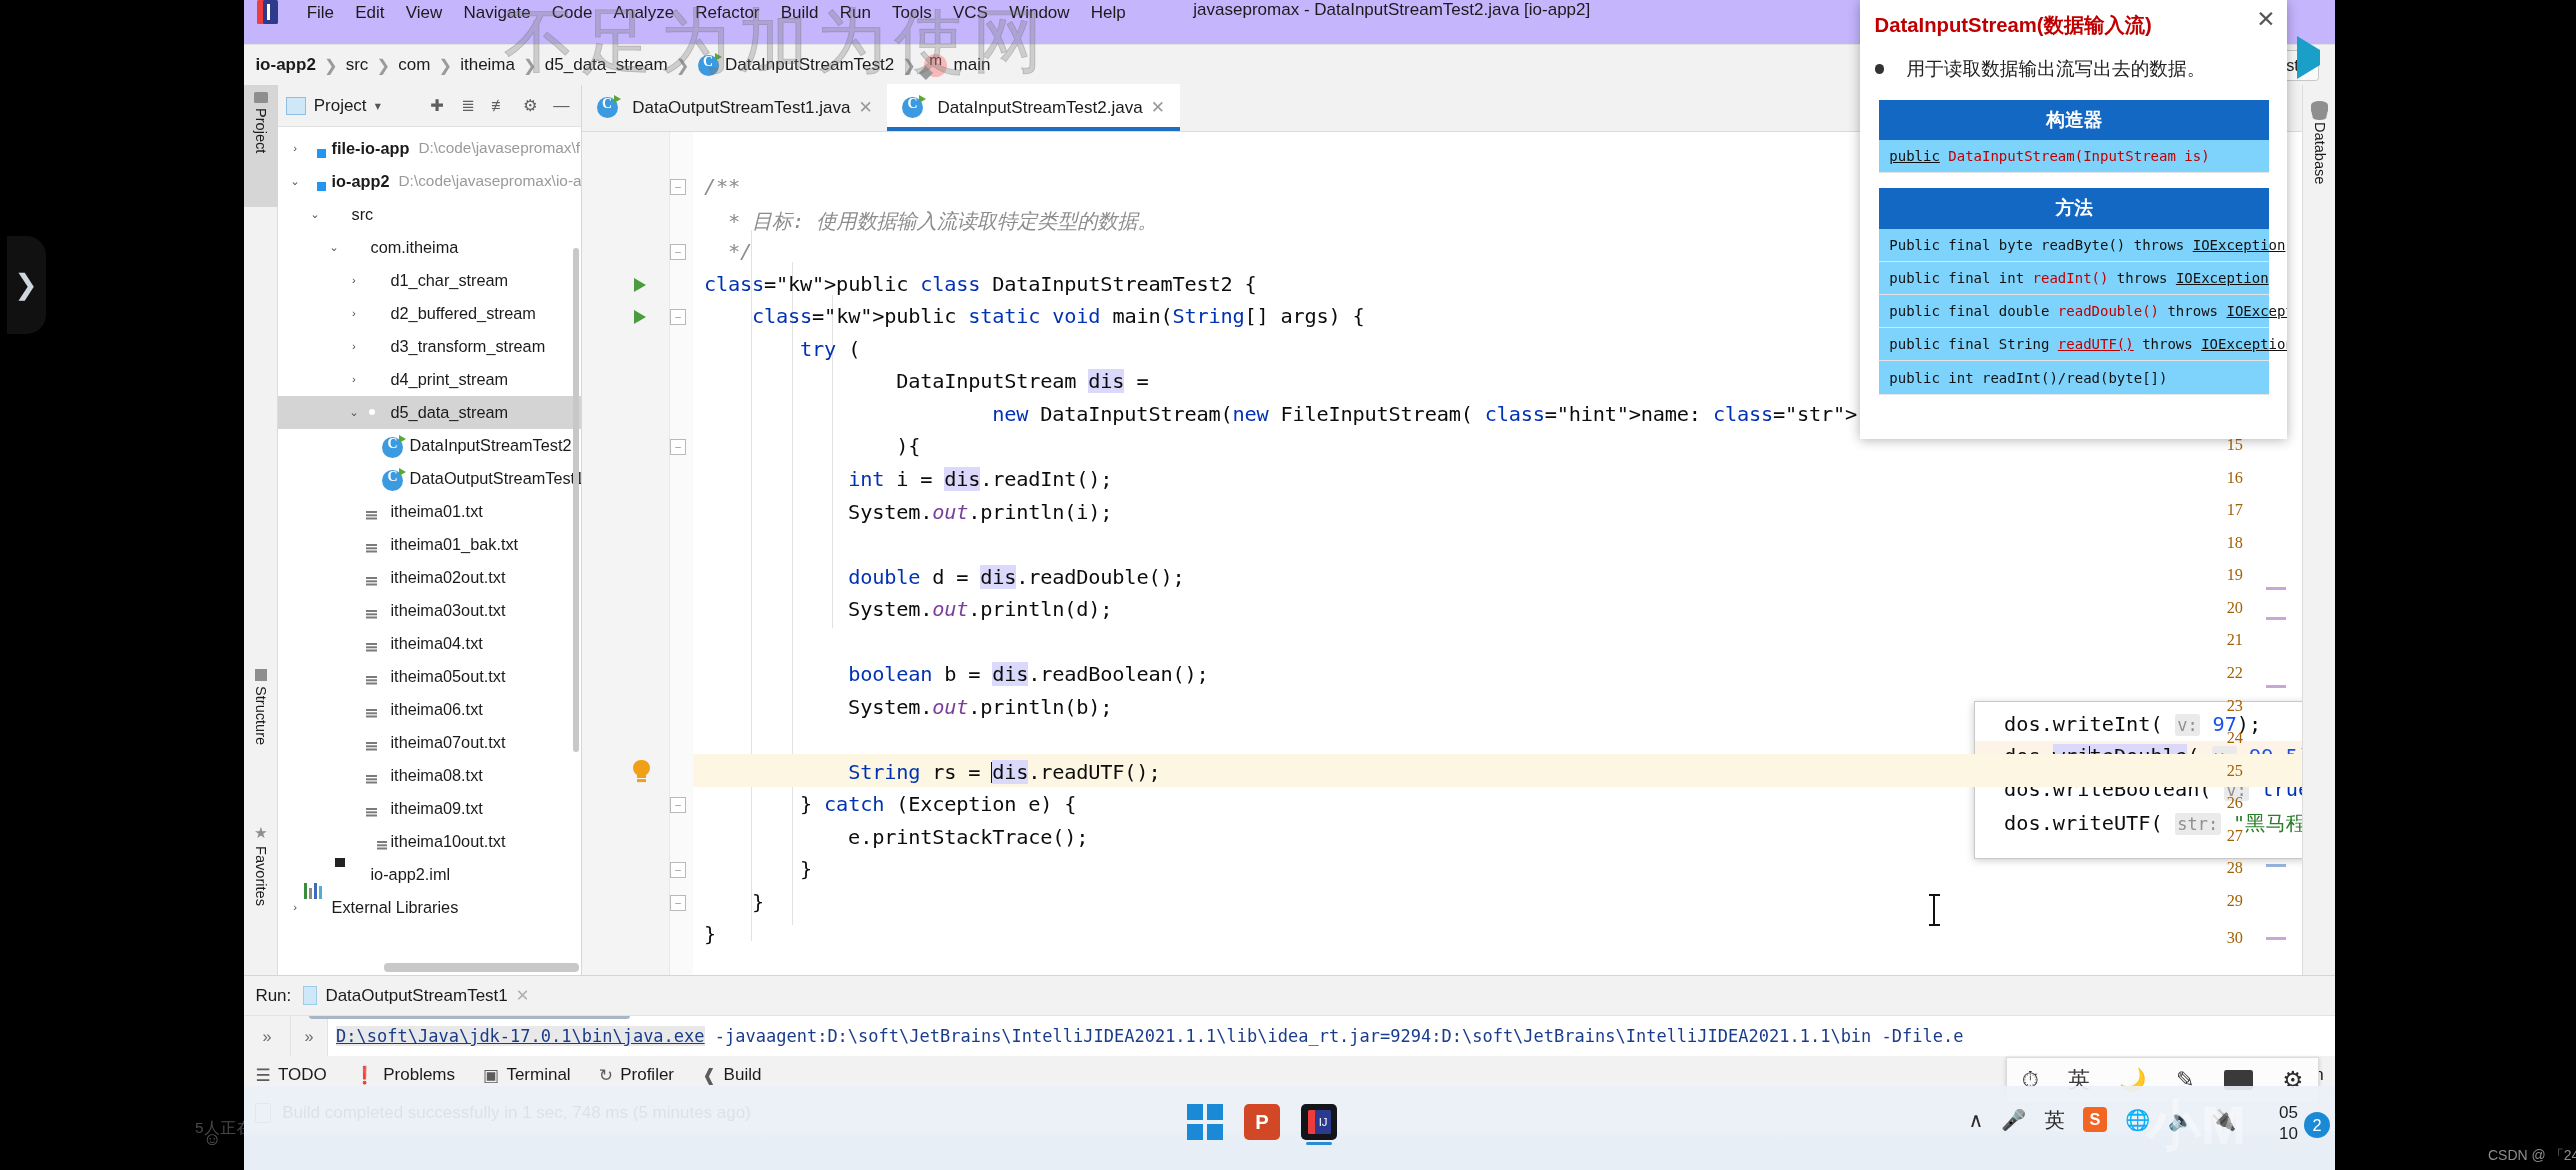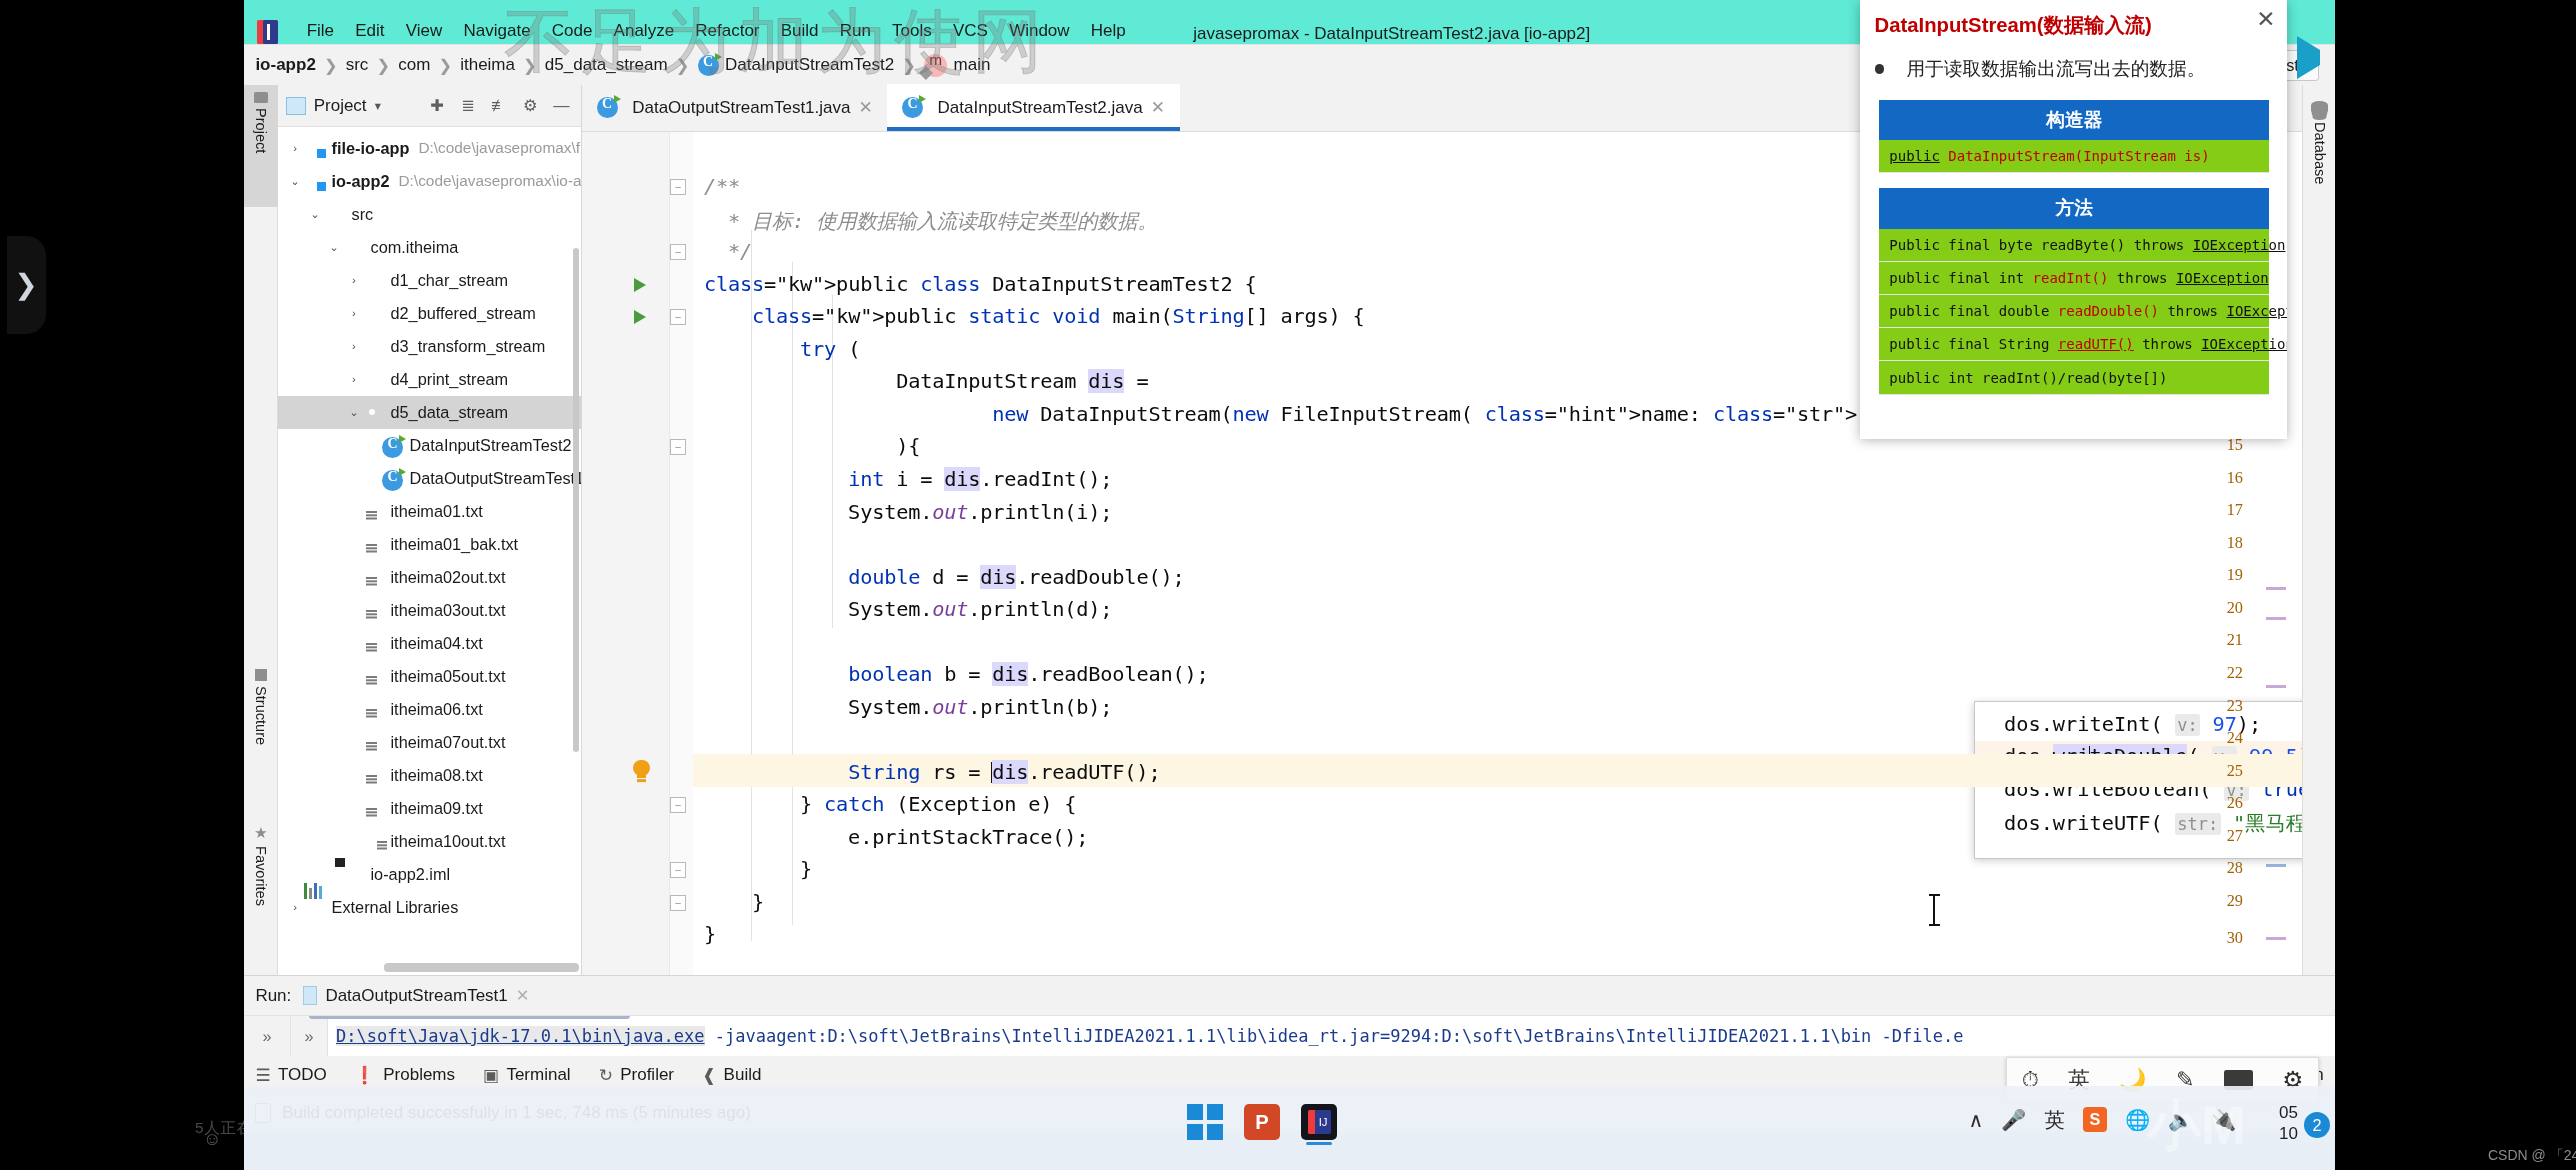--- a/index.html
+++ b/index.html
@@ -38,22 +38,22 @@
 
   
   .ide {
     position:absolute; left:244px; top:0; width:2091px; height:1086px;
     background:#f2f2f2;
     font-size:17px; color:#1b1b1b;
   }
 
   
   .menubar{
-    position:relative; height:44px; background:#5eead4;
-    display:flex; align-items:flex-end; padding-left:11.4px;
+    position:relative; height:44px; background:#c4b5fd;
+    display:flex; align-items:flex-start; padding-left:11.4px;
   }
   .app-icon{
     width:24.4px;height:24.4px;margin-right:16.3px;position:relative;flex:0 0 auto;
   }
   .app-icon .a{position:absolute;left:1.6px;top:0;width:11.4px;height:24.4px;background:#ec3e3e;border-radius:1.6px;}
   .app-icon .b{position:absolute;left:8.1px;top:0;width:14.6px;height:24.4px;background:#2e3a8c;border-radius:1.6px;}
   .app-icon .c{position:absolute;left:11.4px;top:4.1px;width:3.3px;height:16.3px;background:#fff;}
   .menu-item{ padding:3.3px 10.6px; font-size:17px; white-space:nowrap; }
   .win-title{ margin-left:57px; font-size:17px; white-space:nowrap; }
 
@@ -312,21 +312,21 @@
     color:#c00000; font-weight:bold; font-size:20.3px; margin-bottom:16.3px;
     white-space:nowrap;
   }
   .slide-bullet{ display:flex; align-items:flex-start; gap:22px; font-size:18.7px; color:#222; margin-bottom:18px;}
   .slide-bullet .dot{ width:9.8px;height:9.8px;border-radius:50%;background:#333;margin-top:8.1px;flex:0 0 9.8px;}
   .tblhdr{
     background:#1268c3; color:#fff; font-weight:bold; font-size:18.7px;
     text-align:center; padding:7.3px 0; margin:0 4.9px;
   }
   .tblrow{
-    background:#84cc16; margin:0 4.9px; padding:8.1px 9.8px;
+    background:#7dd3fc; margin:0 4.9px; padding:8.1px 9.8px;
     font-family:"DejaVu Sans Mono", monospace; font-size:14px; color:#111;
     white-space:nowrap; border-bottom:0.8px solid #e4e4e4;
   }
   .tblrow .r{ color:#c00000; }
   .tblrow .u{ text-decoration:underline; }
   .slide-close{
     position:absolute; right:11.4px; top:8.1px; color:#555; font-size:23px; line-height:1;
   }
   .slide-gap{ height:14.6px; }
   .teal-logo{

